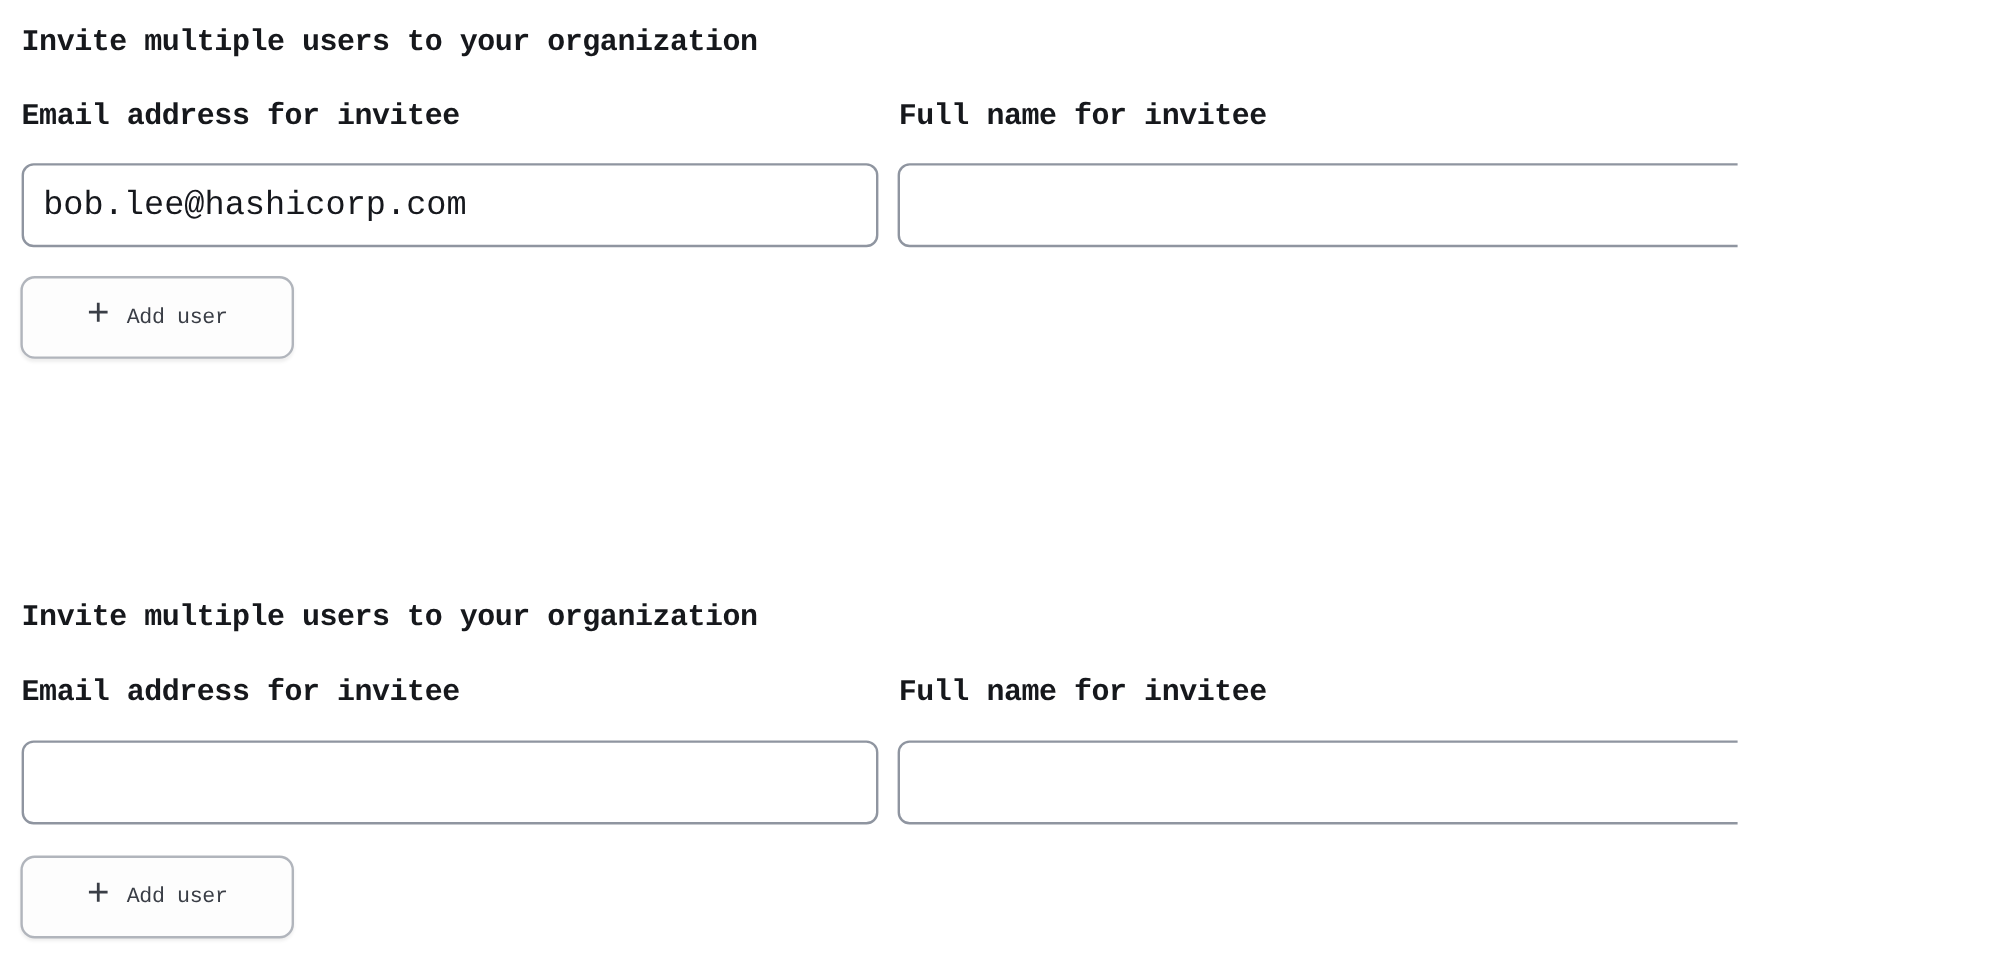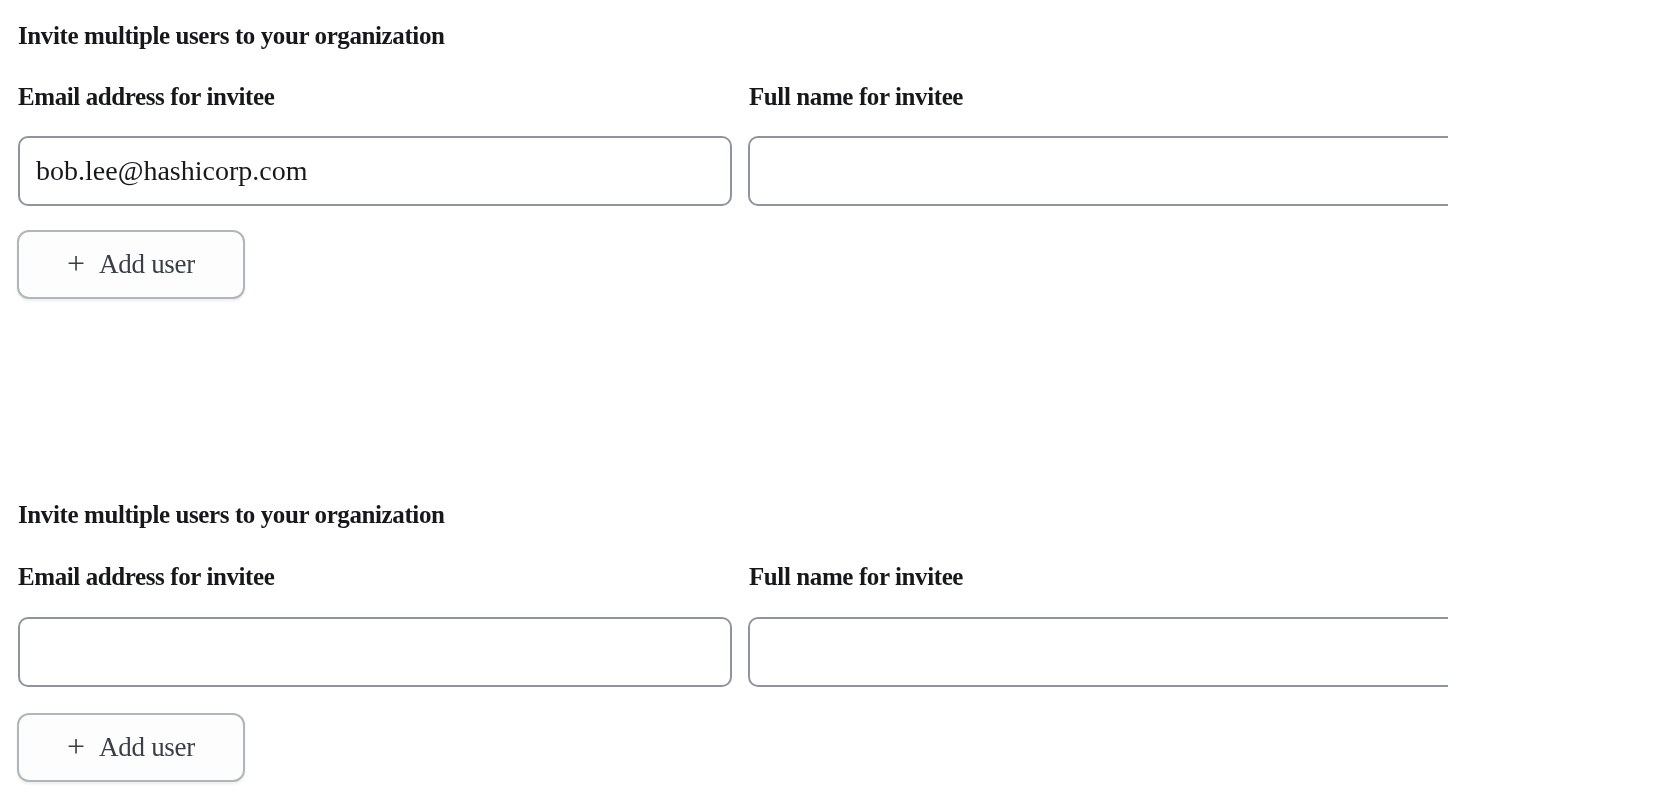--- a/index.html
+++ b/index.html
@@ -1,20 +1,20 @@
 <!DOCTYPE html>
 <html style="--accent-blue: #1B49D2; --text-primary: #16181C; --text-button: #3A3E46; --input-border: #8F95A0; --button-bg: #FDFDFD; --button-border: #B1B5BC; --trash-button-bg: #DDDEE2; --trash-button-border: #A9ADB5; --highlight-circle: #E2E5F6;"><head>
 <meta charset="utf-8">
 <style>
   html,body{margin:0;padding:0;background:#fff;}
   .page{
     position:relative;
     width:1448px;height:800px;
     background:#fff;
-    font-family:Liberation Serif, serif;
+    font-family:Liberation Mono, monospace;
     overflow:hidden;
   }
   .abs{position:absolute;}
   .heading{
     font-size:25px;font-weight:700;letter-spacing:-0.4px;
     color:var(--text-primary,#16181C);line-height:30px;
   }
   .field-label{
     font-size:25px;font-weight:700;letter-spacing:-0.4px;
     color:var(--text-primary,#16181C);line-height:30px;text-align:center;
@@ -37,21 +37,21 @@
     width:228px;height:69px;
     background:var(--button-bg,#FDFDFD);
     border:2px solid var(--button-border,#B1B5BC);
     border-radius:12px;
     box-shadow:0 2px 3px rgba(0,0,0,0.07);
     cursor:pointer;
     font-family:inherit;
     color:var(--text-button,#3A3E46);
   }
   .add-user-btn .plus{font-size:32px;font-weight:400;line-height:1;margin-top:-3px;}
-  .add-user-btn .lbl{font-size:27px;font-weight:400;letter-spacing:-0.3px;}
+  .add-user-btn .lbl{font-size:18px;font-weight:400;letter-spacing:-0.3px;}
   .trash-btn{
     box-sizing:border-box;
     display:flex;align-items:center;justify-content:center;
     width:70px;height:70px;
     background:var(--trash-button-bg,#DDDEE2);
     border:2px solid var(--trash-button-border,#A9ADB5);
     border-radius:12px;
     cursor:pointer;
     padding:0;
   }

